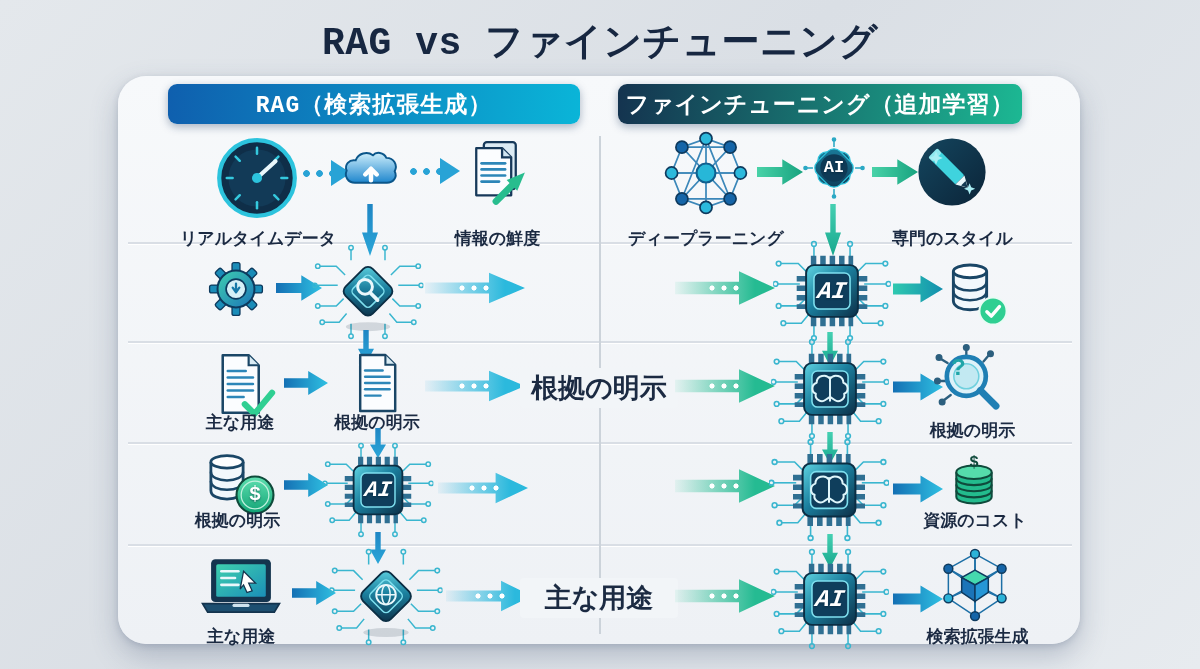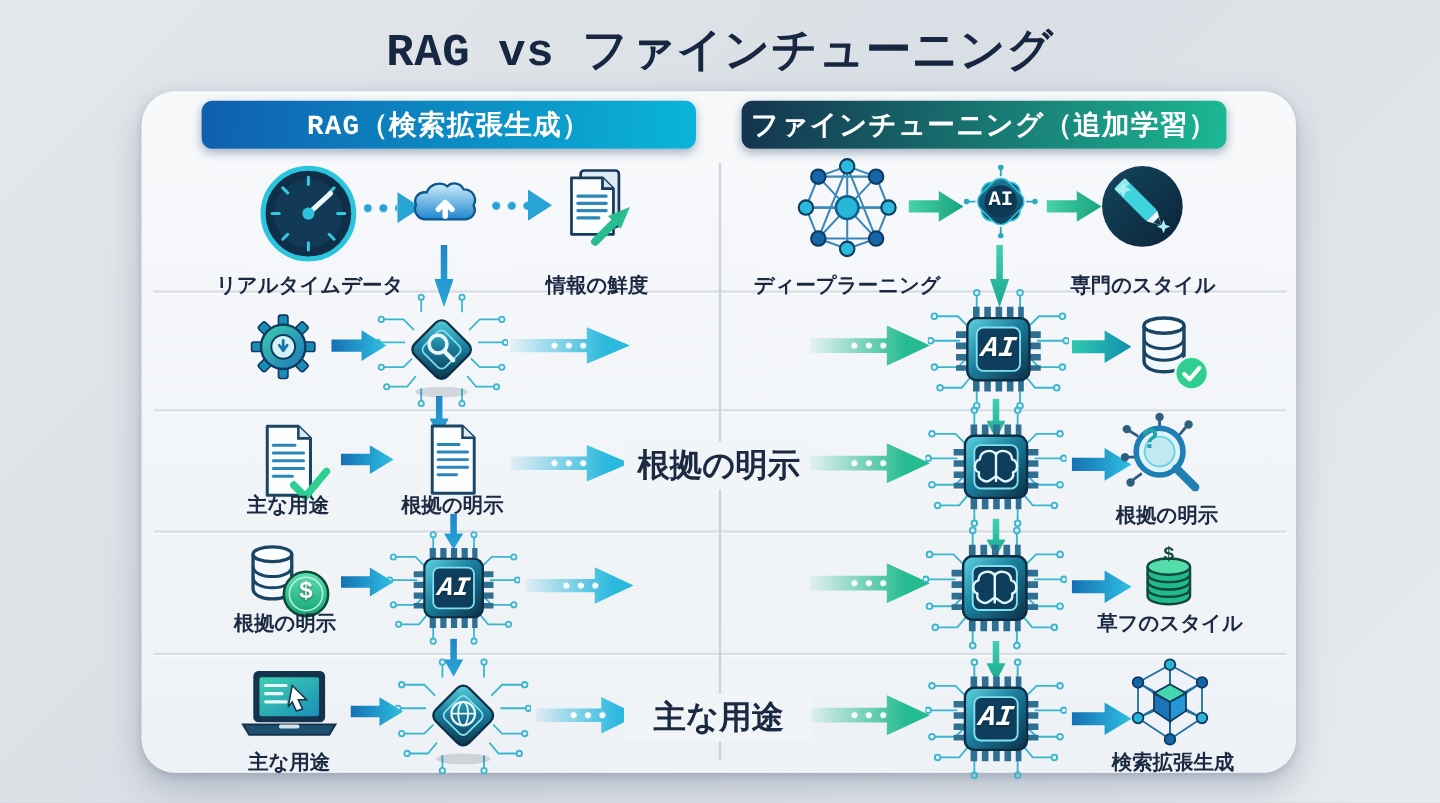--- a/index.html
+++ b/index.html
@@ -526,21 +526,21 @@
         <use href="#s-brain"></use>
       </svg>
   </div>
   <div class="barrow blue" style="left:893px;top:472px;width:50px;height:34px"></div>
   <div class="icwrap" style="left:940px;top:444px;width:68px;height:70px">
     <svg width="68" height="70" viewBox="0 0 100 100">
         <use href="#s-coins"></use>
       </svg>
     <span class="glyph" style="left:50%;top:27%;transform:translate(-50%,-50%);font-size:16px;font-style:normal;color:#0f4a3c;text-shadow:none">$</span>
   </div>
-  <div class="lbl" style="left:905px;top:512px;width:140px">草フのスタイル</div>
+  <div class="lbl" style="left:905px;top:512px;width:140px">資源のコスト</div>
   <div class="darrow blue" style="left:370px;top:532px;width:16px;height:32px"></div>
   <div class="darrow teal" style="left:822px;top:534px;width:16px;height:34px"></div>
 
   <div class="icwrap" style="left:194px;top:554px;width:94px;height:72px">
     <svg width="94" height="72" viewBox="0 0 110 84">
         <use href="#s-laptop"></use>
       </svg>
   </div>
   <div class="barrow blue" style="left:292px;top:578px;width:44px;height:30px"></div>
   <div class="icwrap" style="left:328px;top:548px;width:116px;height:98px">

